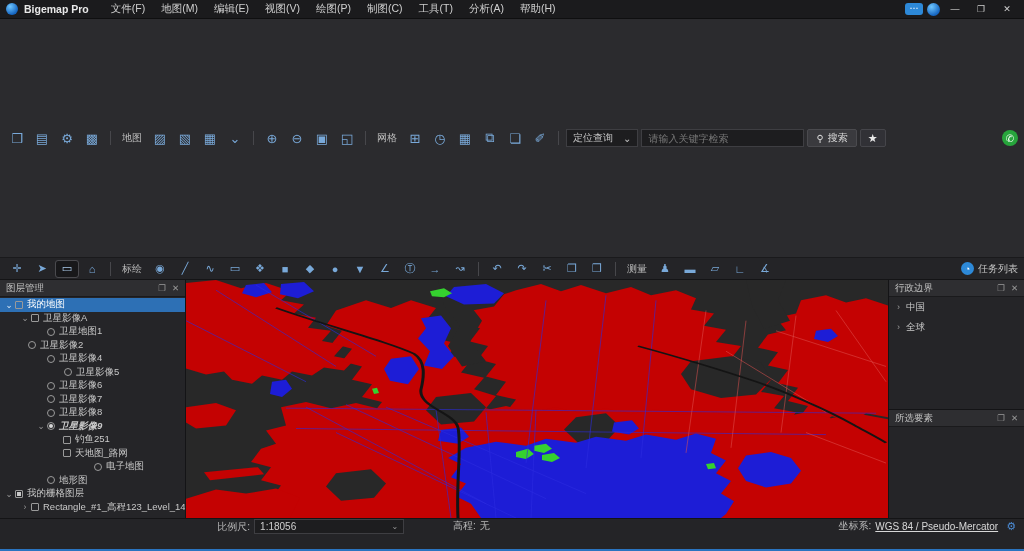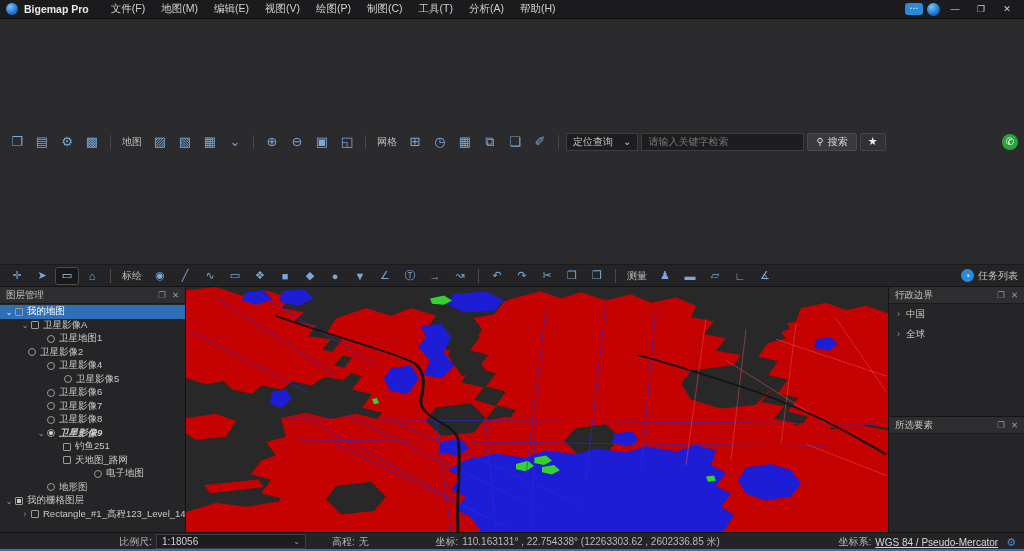--- a/index.html
+++ b/index.html
@@ -89,22 +89,22 @@
   .right-col { width:136px; border-left:1px solid #141416; display:flex;
     flex-direction:column; min-height:0; }
   .admin-panel { height:130px; flex:0 0 auto; border-bottom:1px solid #141416; }
   .region-row { height:20px; display:flex; align-items:center; gap:6px; padding:0 8px;
     font-size:9.5px; color:#c9c9c9; }
   .region-row .exp { color:#9a9a9a; font-size:9px; }
   .feat-panel { flex:1; min-height:0; }
   .feat-empty-top { flex:0 0 148px; }
 
   
-  .statusbar { height:17px; background:#242427; border-top:1px solid #141416;
-    display:flex; align-items:flex-end; font-size:10px; color:#b8b8b8; padding:0 8px;
+  .statusbar { height:31px; background:#242427; border-top:1px solid #141416;
+    display:flex; align-items:flex-start; font-size:10px; color:#b8b8b8; padding:0 8px;
     flex:0 0 auto; }
   .sb-group { display:flex; align-items:center; gap:4px; white-space:nowrap; }
   .sb-select { display:flex; align-items:center; justify-content:space-between;
     background:#1d1d1f; border:1px solid #3e3e42; width:150px; height:15px;
     padding:2px 5px; color:#cfcfcf; }
   .sb-link { color:#d8d8d8; text-decoration:underline; }
   .sb-gear { color:#4b8bd4; font-size:11px; margin-left:4px; }
 </style>
 </head>
 <body>
@@ -430,24 +430,20 @@
         <span>1:18056</span>
         <span style="font-size:8px;color:#9a9a9a;">⌄</span>
       </div>
     </div>
     <div style="flex:0.35;"></div>
     <div class="sb-group">
       <span>高程:</span>
       <span>无</span>
     </div>
     <div style="flex:0.9;"></div>
-    <div class="sb-group">
-      <span>坐标:</span>
-      <span>110.163131° , 22.754338°  (12263303.62 , 2602336.85 米)</span>
-    </div>
     <div style="flex:1.6;"></div>
     <div class="sb-group">
       <span>坐标系:</span>
       <span class="sb-link">WGS 84 / Pseudo-Mercator</span>
       <span class="sb-gear">⚙</span>
     </div>
   </div>
 </div>
 
 </body></html>

